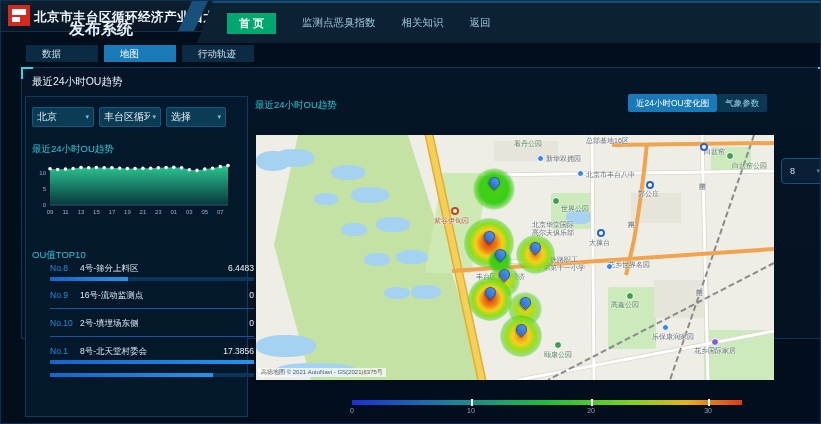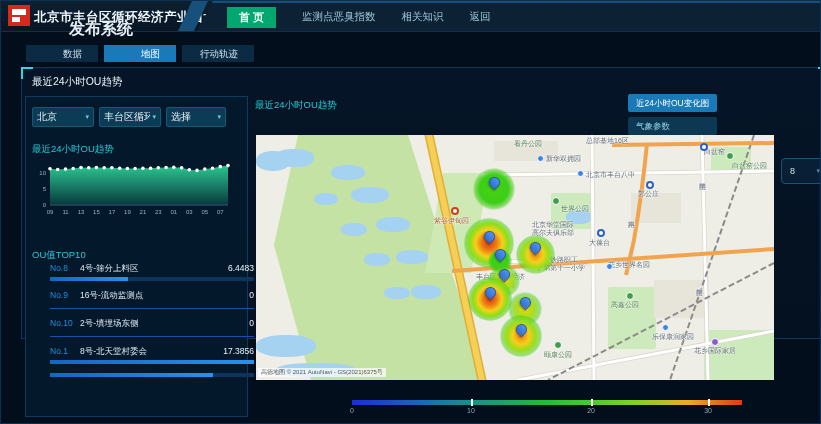--- a/index.html
+++ b/index.html
@@ -6,30 +6,30 @@
   .page{position:relative;width:821px;height:424px;background:#030e1c;overflow:hidden;
         font-family:"Liberation Sans",sans-serif;border:1px solid #0e3050;box-sizing:border-box;}
   
   .topbar{position:absolute;left:0;top:0;width:821px;height:30px;
           background:linear-gradient(#0d2030,#081524);border-bottom:1px solid #123048;}
   .logo{position:absolute;left:7px;top:4px;width:22px;height:21px;background:#d42a1e;}
   .logo:before{content:"";position:absolute;left:4px;top:4px;width:14px;height:6px;background:#fff;}
   .logo:after{content:"";position:absolute;left:4px;top:12px;width:8px;height:5px;background:#fff;}
   .app-title{position:absolute;left:33px;top:8px;color:#eef6fb;font-size:12.5px;font-weight:bold;letter-spacing:.5px;white-space:nowrap;}
   .nav-slant{position:absolute;left:184px;top:0;width:16px;height:30px;background:#17507a;transform:skewX(-25deg);}
-  .nav-strip{position:absolute;left:196px;top:0;right:0;height:30px;background:#0d2134;
+  .nav-strip{position:absolute;left:196px;top:0;right:0;height:42px;background:#0d2134;
              clip-path:polygon(16px 0,100% 0,100% 100%,0 100%);
              display:flex;align-items:center;padding-left:30px;box-sizing:border-box;border-top:2px solid #14507a;text-align:center;}
   .nav-item{color:#9cc5d8;font-size:10.5px;margin-right:26px;cursor:pointer;white-space:nowrap;}
   .nav-item.active{background:#00a870;color:#fff;padding:3px 12px;font-size:11px;font-weight:bold;}
   
   .pub-label{position:absolute;left:68px;top:18px;font-size:16px;font-weight:bold;color:#e6eef5;}
   .pub-tabs{position:absolute;left:25px;top:44px;display:flex;gap:6px;}
   .pub-tab{min-width:40px;padding:0 16px;height:17px;line-height:17px;font-size:9.5px;color:#cfe0ea;
-           background:#0a2b43;text-align:right;cursor:pointer;}
+           background:#0a2b43;text-align:left;cursor:pointer;}
   .pub-tab.active{background:#1a7ab8;color:#fff;}
   
   .main-panel{position:absolute;left:20px;top:66px;width:809px;height:272px;border:1px solid #10375a;
               background:linear-gradient(#051527,#041120);box-sizing:border-box;}
   .ctl{position:absolute;left:-1px;top:-1px;width:10px;height:10px;border-left:2px solid #2bd8e8;border-top:2px solid #2bd8e8;}
   .ctr{position:absolute;right:-1px;top:-1px;width:10px;height:10px;border-right:2px solid #2bd8e8;border-top:2px solid #2bd8e8;}
   .main-title{position:absolute;left:10px;top:7px;font-size:10.5px;color:#e8f2f8;}
   .edge-line{position:absolute;right:2px;top:90px;width:3px;height:310px;background:#1565d8;box-shadow:0 0 6px #1565d8;}
   
   .left-box{position:absolute;left:3px;top:28px;width:221px;height:319px;border:1px solid #0f3a5c;background:#04182c;}
@@ -47,21 +47,21 @@
   .tl-row{margin-bottom:9px;}
   .tl-head{display:flex;align-items:baseline;font-size:8.5px;height:11px;}
   .tl-rank{color:#1f8fe0;width:30px;flex:none;}
   .tl-name{color:#dce8f2;flex:1;white-space:nowrap;overflow:hidden;}
   .tl-val{color:#eef4fa;}
   .tl-bar{height:4px;background:#0d355c;margin-top:3px;}
   .tl-fill{height:100%;background:linear-gradient(90deg,#1565c8,#2493ee);}
   .tl-div{height:1px;background:#1553a6;margin-top:7px;}
   
   .map-head-title{position:absolute;left:233px;top:31px;font-size:9.5px;color:#22cbd8;}
-  .map-btns{position:absolute;left:606px;top:26px;display:flex;gap:5px;flex-direction:column;}
+  .map-btns{position:absolute;left:606px;top:26px;display:flex;}
   .map-btn{padding:0 8px;height:18px;line-height:18px;font-size:8.5px;border-radius:2px;cursor:pointer;
            background:#0d3854;color:#8fd4e4;}
   .map-btn.active{background:#1a7ab8;color:#fff;}
   .map{position:absolute;left:234px;top:67px;width:518px;height:245px;background:#efeee6;overflow:hidden;}
   .g-band{position:absolute;left:0;top:0;width:230px;height:245px;background:#c3e2a4;
           clip-path:polygon(42px 0,152px 0,230px 245px,55px 245px,18px 110px);}
   .field{position:absolute;left:178px;top:38px;width:46px;height:100px;background:#cfe9b4;transform:skewX(-10deg);}
   .prect{position:absolute;background:#cdeabc;border-radius:2px;}
   .urect{position:absolute;background:#e7e5da;}
   .w{position:absolute;background:#a6d2f2;border-radius:45%;}

